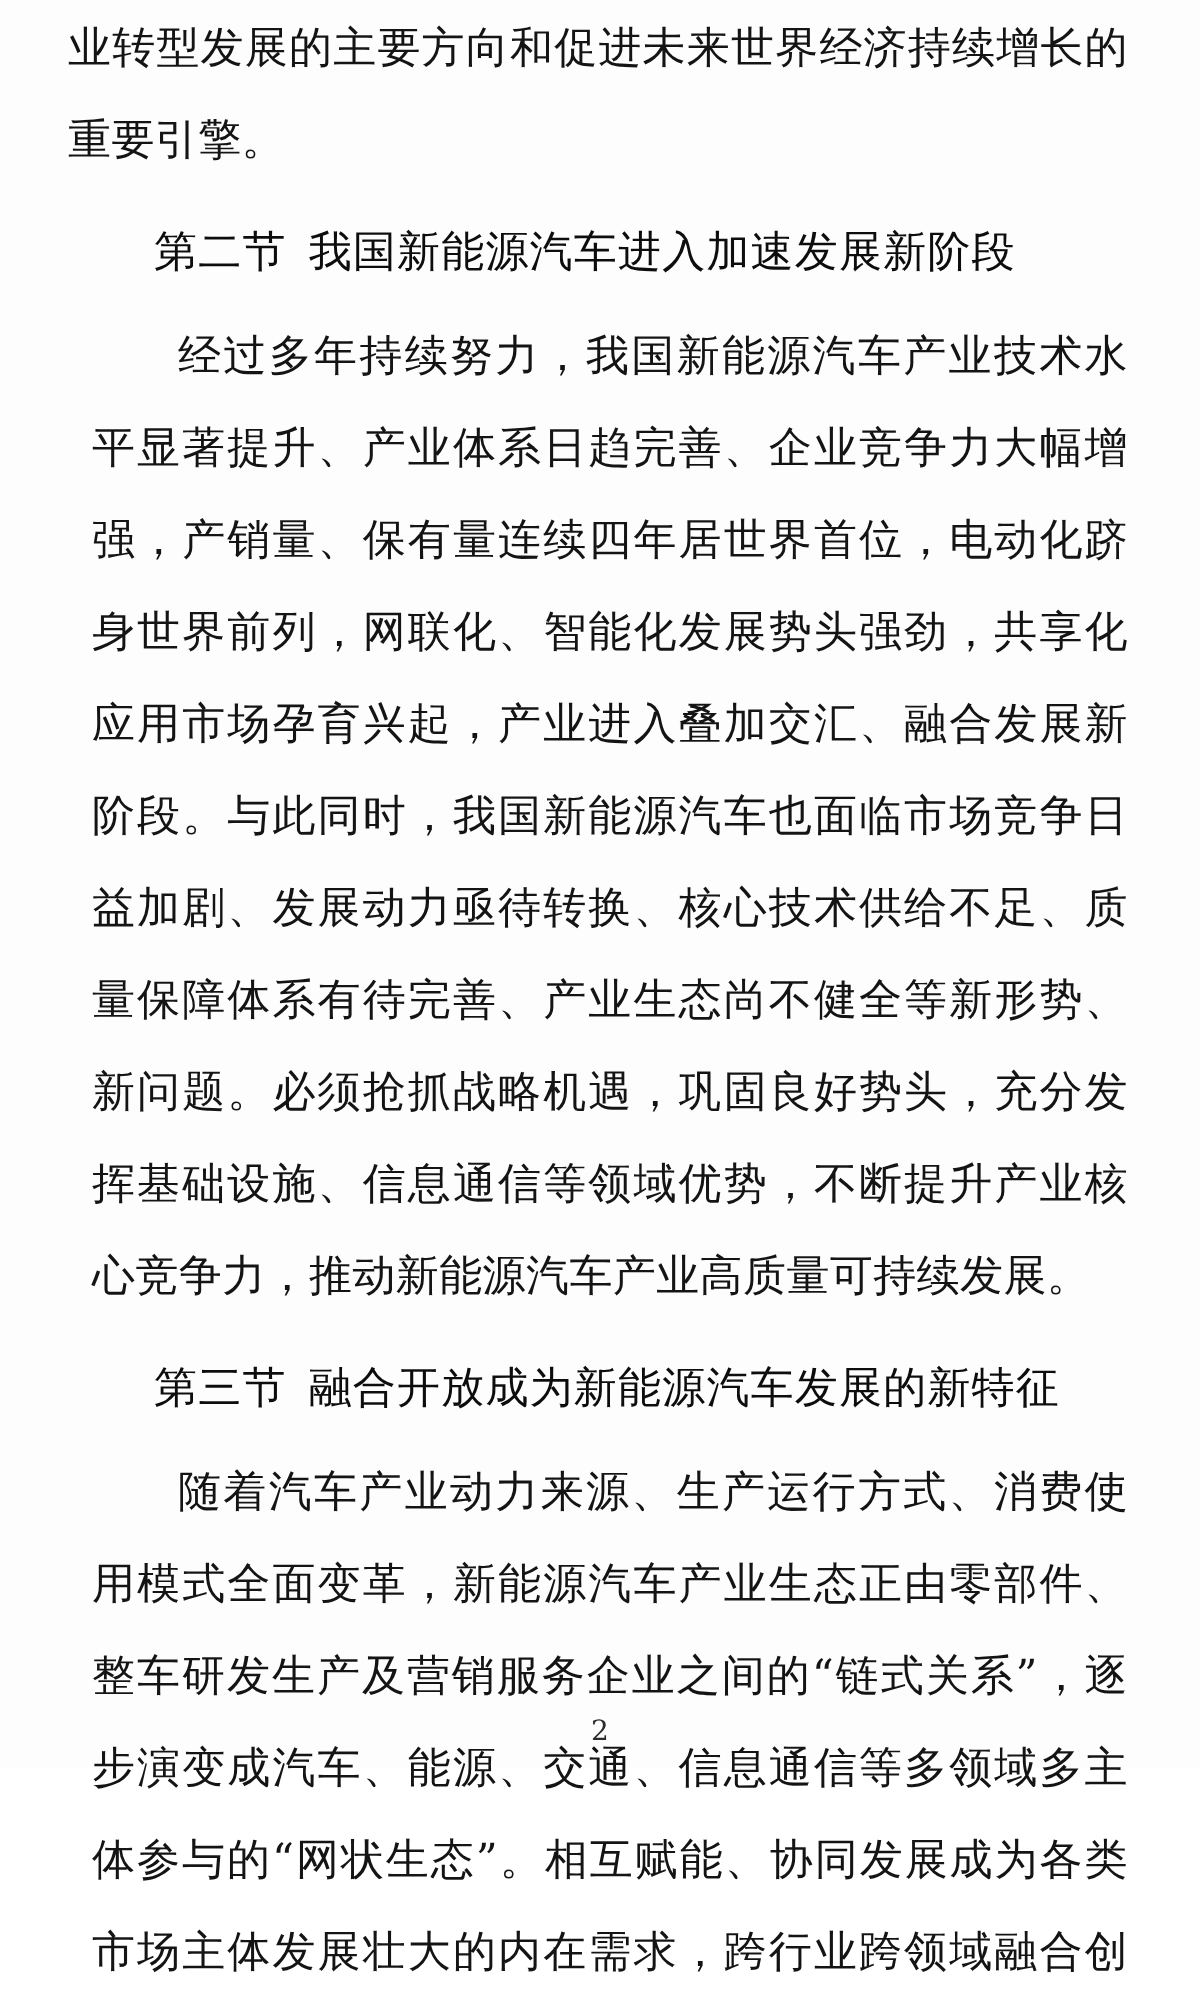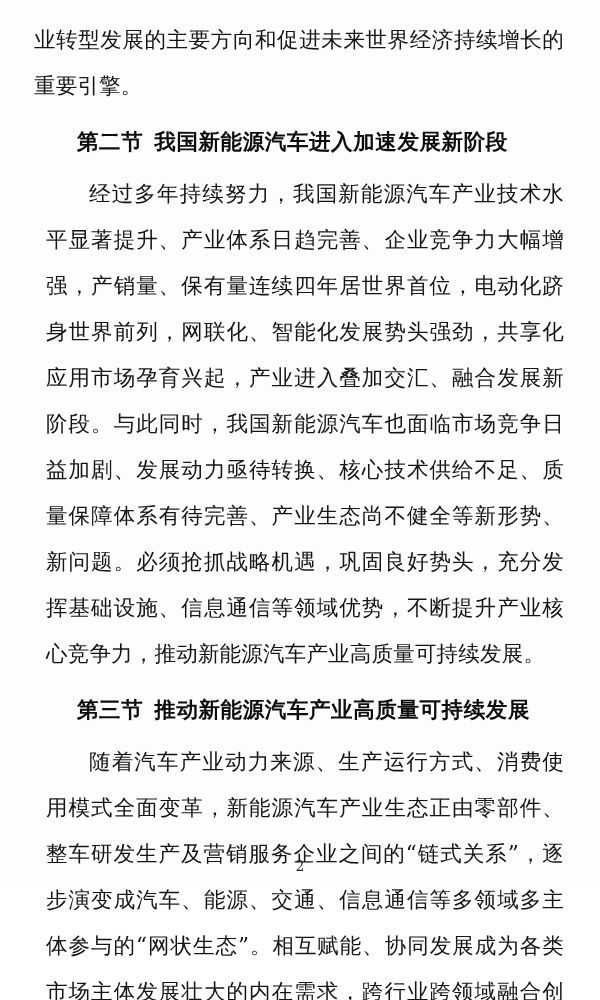--- a/index.html
+++ b/index.html
@@ -12,41 +12,41 @@
     height: 1000px;
     font-family: "DejaVu Serif", serif;
     color: #1a1a1a;
     position: relative;
     overflow: hidden;
   }
   .page {
     width: 600px;
     height: 884px;
     box-sizing: border-box;
-    padding: 17px 36px 0 34px;
+    padding: 2px 36px 0 34px;
     position: relative;
     background: #fdfdfd;
   }
   .para {
     font-size: 21.5px;
     line-height: 46px;
     text-align: justify;
     text-justify: inter-ideograph;
     margin: 0;
     letter-spacing: 0.2px;
     color: #141414;
   }
   .para.indent {
     text-indent: 43px;
     margin-left: 12px;
   }
   .heading {
     font-size: 21.5px;
     line-height: 46px;
-    font-weight: bold;
+    font-weight: normal;
     margin: 0;
     text-indent: 43px;
     letter-spacing: 0.6px;
     color: #0d0d0d;
   }
   .heading .gap {
     display: inline-block;
     width: 11px;
   }
   .spacer-sm { height: 6px; }
@@ -72,21 +72,21 @@
   <div class="spacer-md"></div>
 
   <h2 class="heading"><span>第二节</span><span class="gap"></span><span>我国新能源汽车进入加速发展新阶段</span></h2>
 
   <div class="spacer-sm"></div>
 
   <p class="para indent">经过多年持续努力，我国新能源汽车产业技术水平显著提升、产业体系日趋完善、企业竞争力大幅增强，产销量、保有量连续四年居世界首位，电动化跻身世界前列，网联化、智能化发展势头强劲，共享化应用市场孕育兴起，产业进入叠加交汇、融合发展新阶段。与此同时，我国新能源汽车也面临市场竞争日益加剧、发展动力亟待转换、核心技术供给不足、质量保障体系有待完善、产业生态尚不健全等新形势、新问题。必须抢抓战略机遇，巩固良好势头，充分发挥基础设施、信息通信等领域优势，不断提升产业核心竞争力，推动新能源汽车产业高质量可持续发展。</p>
 
   <div class="spacer-md"></div>
 
-  <h2 class="heading"><span>第三节</span><span class="gap"></span><span>推动新能源汽车产业高质量可持续发展</span></h2>
+  <h2 class="heading"><span>第三节</span><span class="gap"></span><span>融合开放成为新能源汽车发展的新特征</span></h2>
 
   <div class="spacer-sm"></div>
 
   <p class="para indent">随着汽车产业动力来源、生产运行方式、消费使用模式全面变革，新能源汽车产业生态正由零部件、整车研发生产及营销服务企业之间的“链式关系”，逐步演变成汽车、能源、交通、信息通信等多领域多主体参与的“网状生态”。相互赋能、协同发展成为各类市场主体发展壮大的内在需求，跨行业跨领域融合创新和更加开放包容的国际合作成为新能源汽车产业发展的时代特征，极大地增强了产业发展动力，激发了市场活力，推动形成互融共生、合作共赢的产业发展新</p>
 
   <div class="page-number">2</div>
 
 </div>
 
 </body></html>

